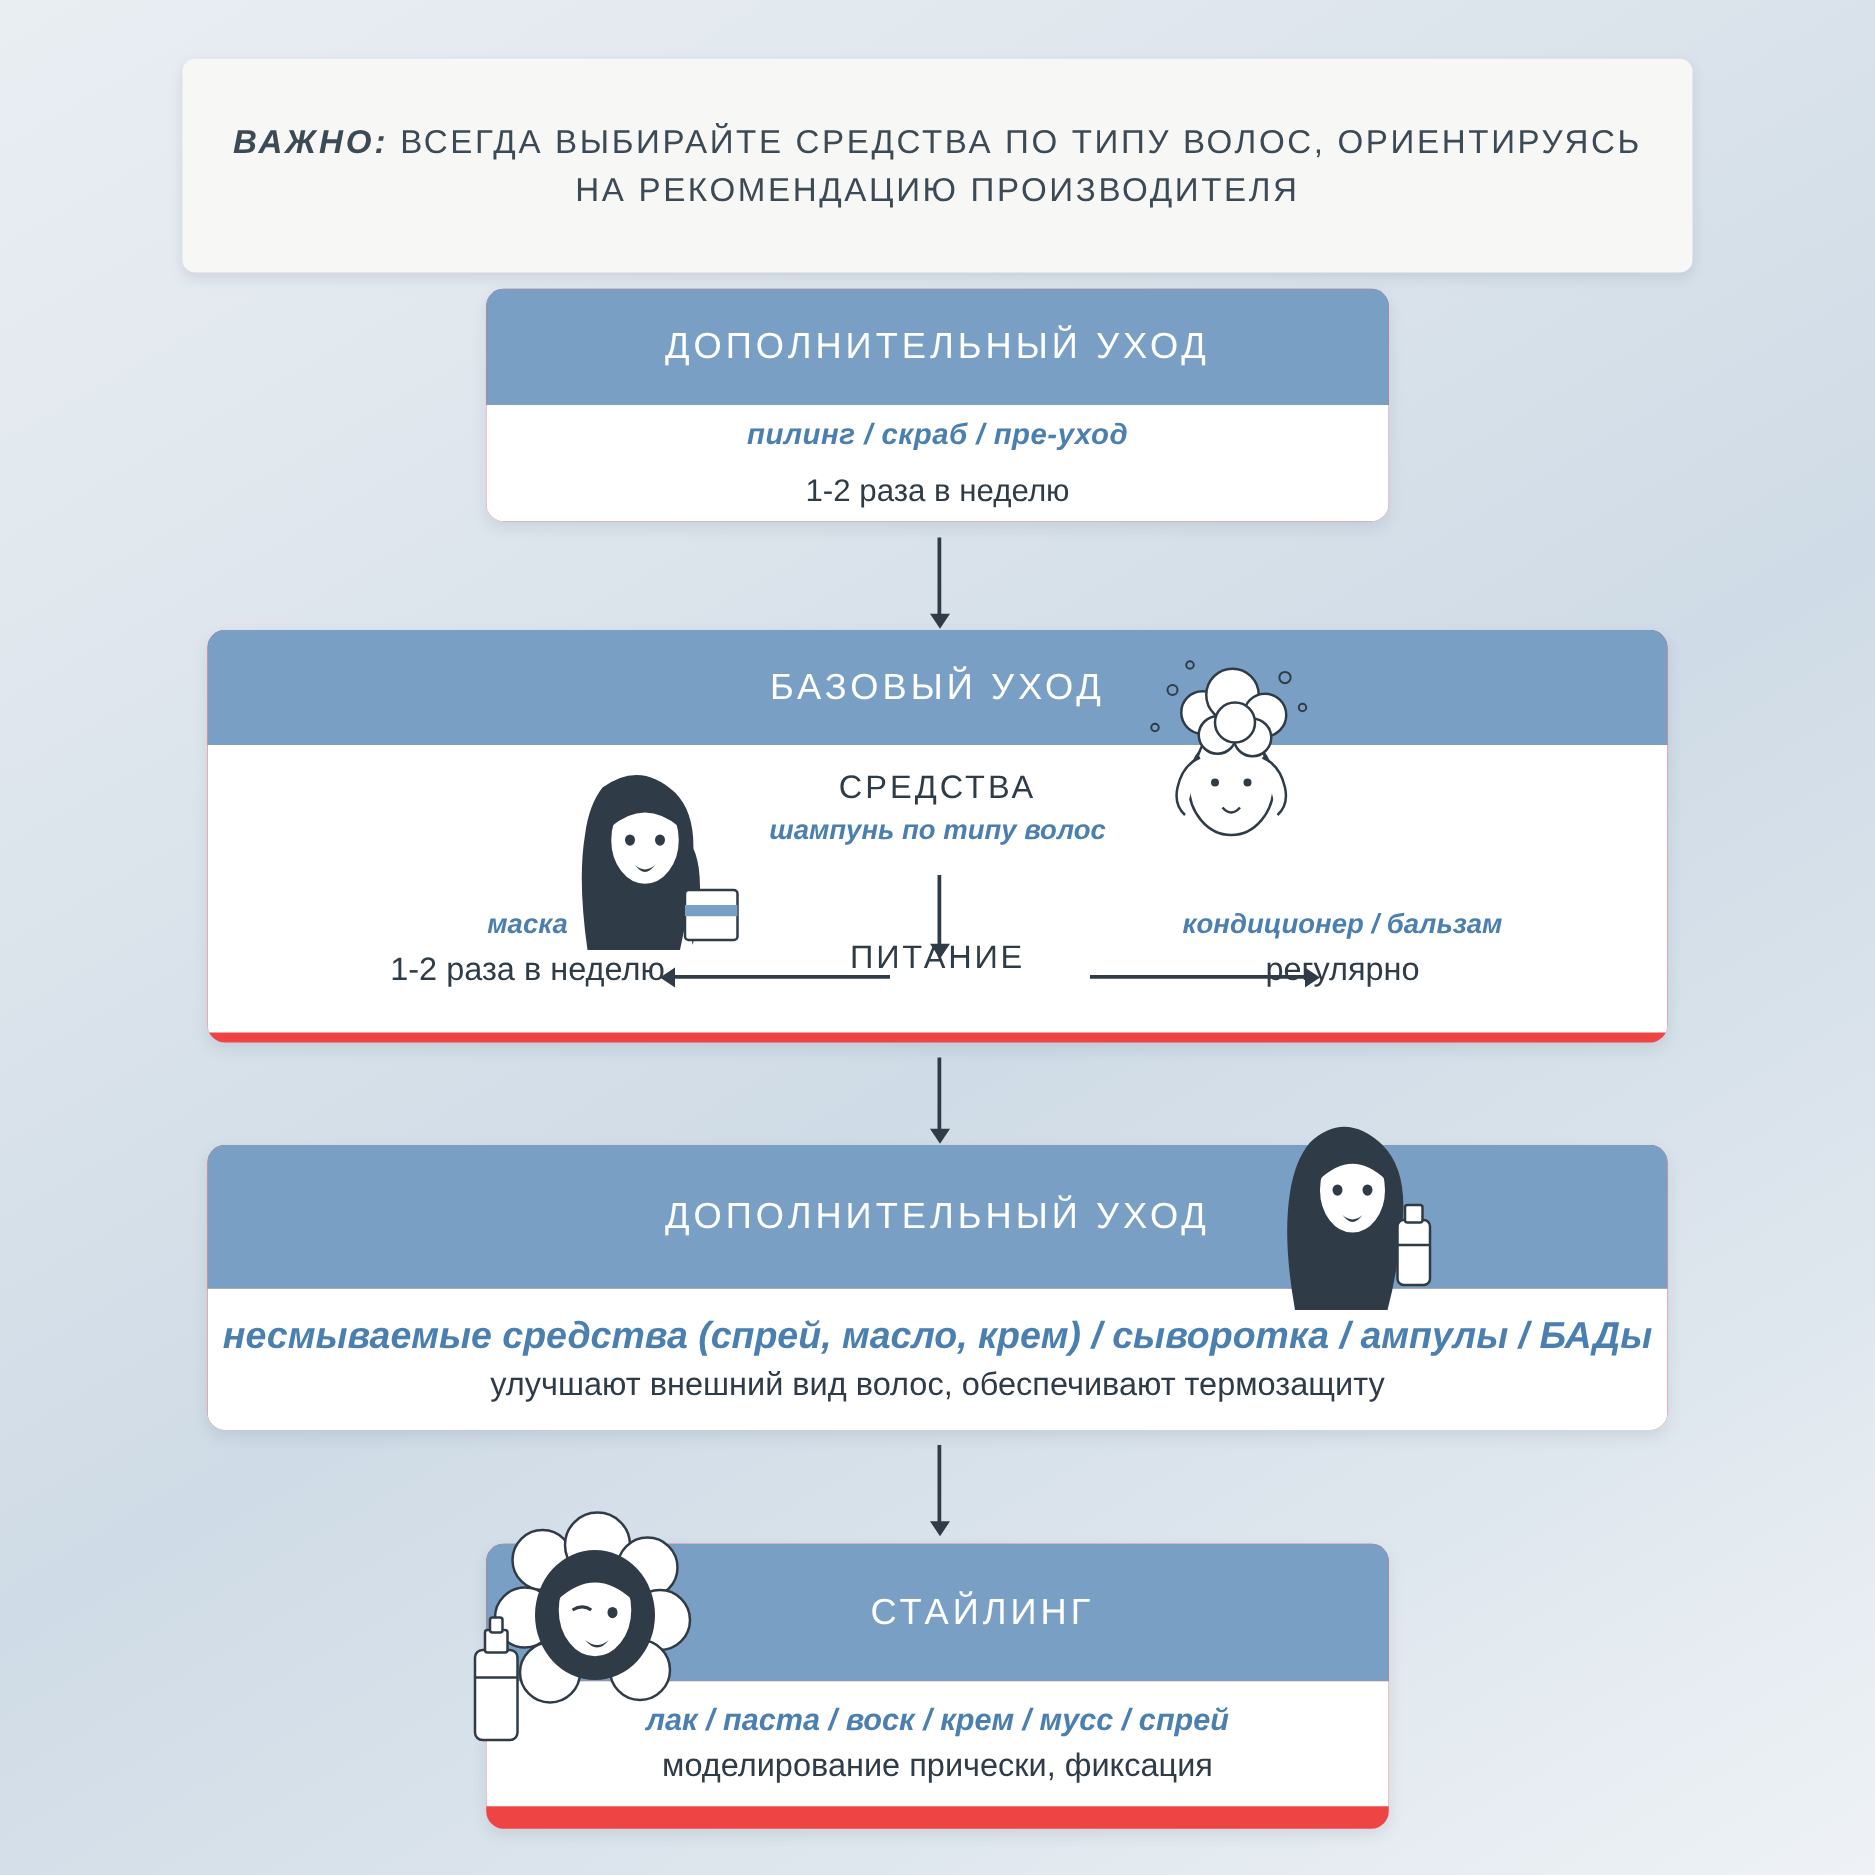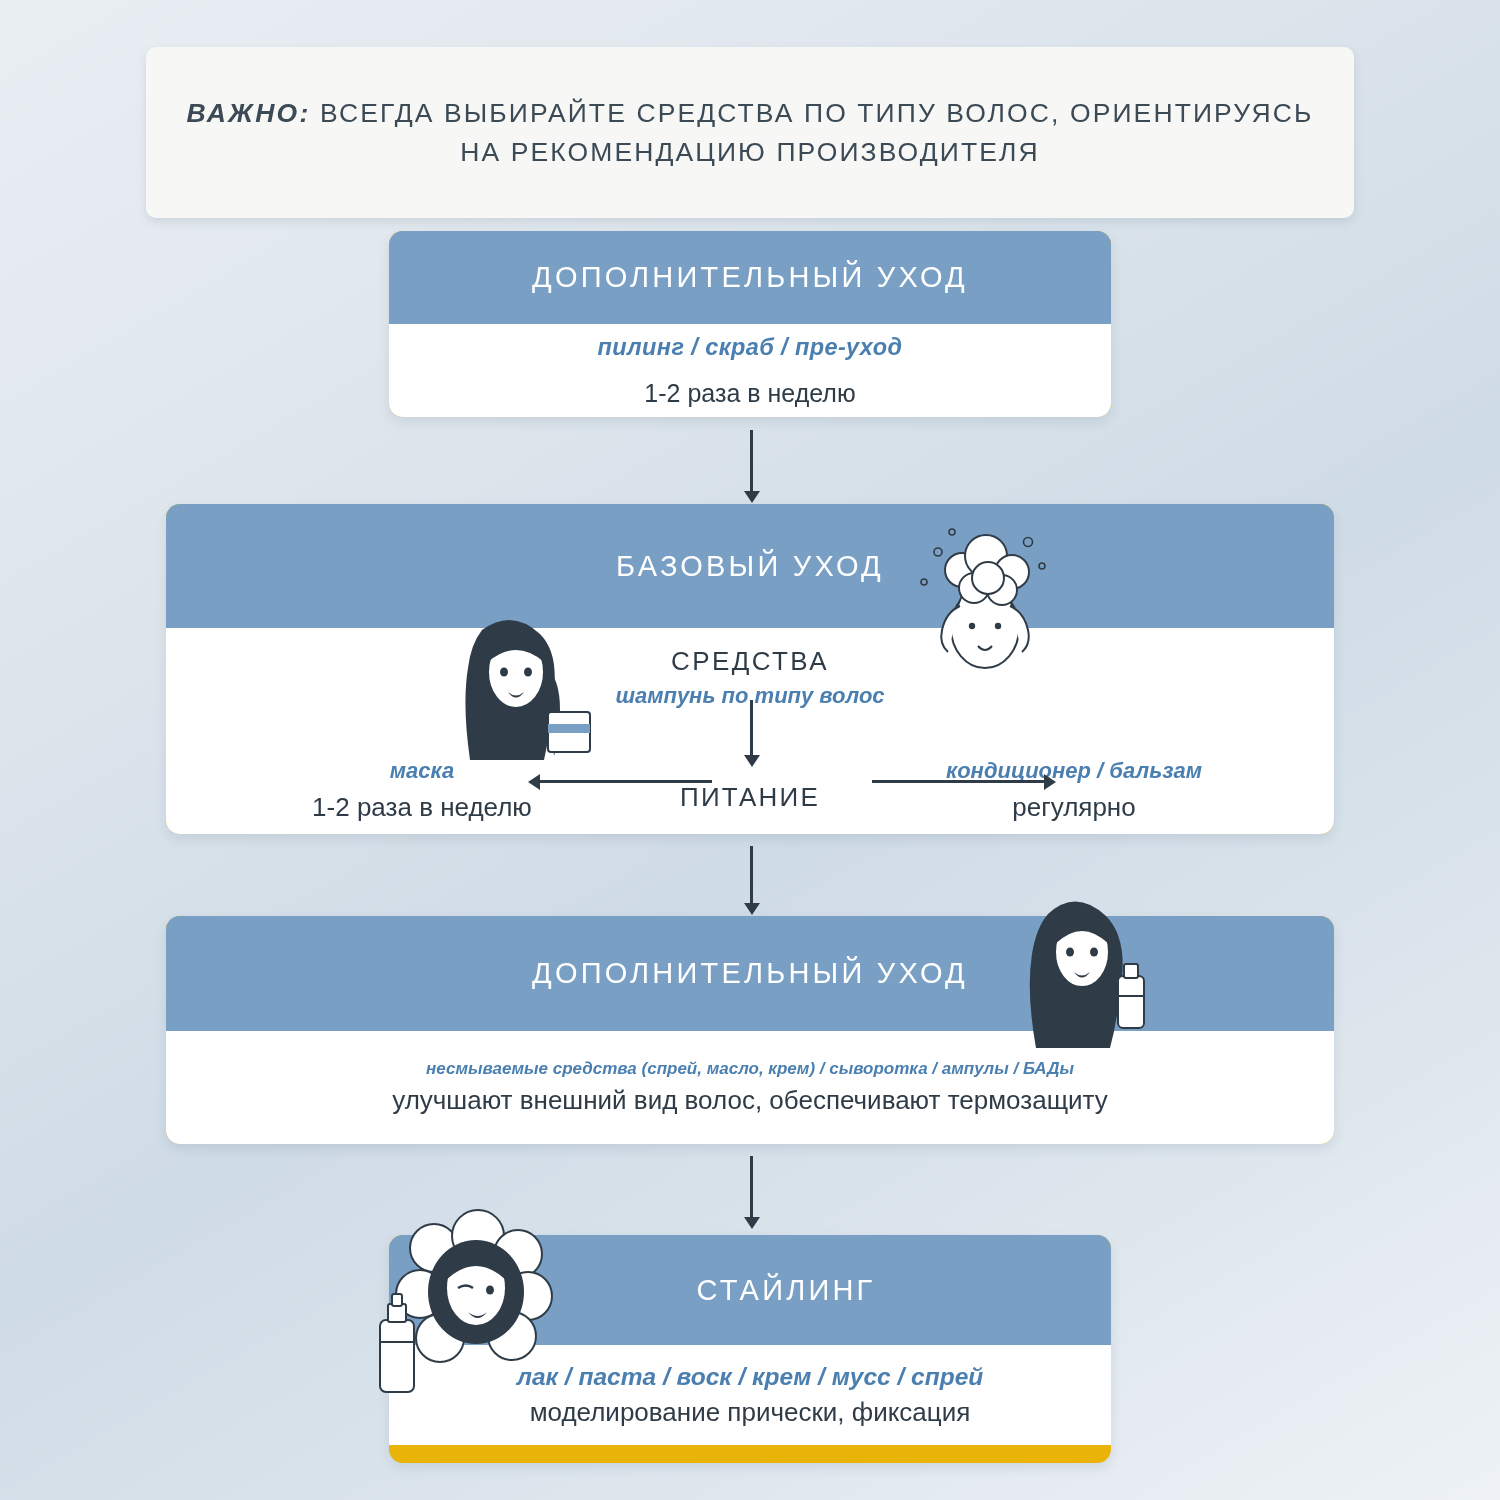--- a/index.html
+++ b/index.html
@@ -21,60 +21,60 @@
     padding:0 24px;box-sizing:border-box;
   }
   .notice-text{
     font-size:26.5px;letter-spacing:2.1px;line-height:1.45;color:#3c4a55;
     text-transform:uppercase;
   }
   .notice-text b{font-style:italic;font-weight:bold;letter-spacing:2.3px;}
 
   
   .card{position:absolute;border-radius:14px;overflow:hidden;
-        box-shadow:0 5px 12px rgba(60,80,100,.12);background:#eab308;}
+        box-shadow:0 5px 12px rgba(60,80,100,.12);background:#ef4444;}
   .card-head{
     background:#79a0c4;color:#ffffff;display:flex;align-items:center;justify-content:center;
     font-size:29px;letter-spacing:3.2px;text-transform:uppercase;
   }
   .card-body{
     background:#ffffff;display:flex;align-items:center;justify-content:center;
     flex-direction:column;text-align:center;
   }
   .blue-it{color:#4a7fb0;font-style:italic;font-weight:bold;}
   .dark{color:#2f3c47;}
 
   
   #card-extra-1{left:389px;top:231px;width:722px;height:186px;}
   #card-extra-1 .card-head{height:93px;}
   #card-extra-1 .card-body{height:93px;flex-direction:column;gap:18px;font-size:25px;}
   #card-extra-1 .blue-it{font-size:23.5px;letter-spacing:.4px;}
 
   
   #card-base{left:166px;top:504px;width:1168px;height:330px;}
-  #card-base .card-head{height:124px;font-size:29px;}
+  #card-base .card-head{height:92px;font-size:29px;}
   #card-base .card-body{height:230px;display:block;position:relative;}
 
   .base-center{position:absolute;left:0;right:0;top:18px;text-align:center;}
   .base-center .t1{font-size:26px;letter-spacing:2.4px;color:#2f3c47;}
   .base-center .t2{font-size:22px;margin-top:6px;}
 
   .nutrition{position:absolute;left:0;right:0;top:154px;text-align:center;
              font-size:26px;letter-spacing:2.2px;color:#2f3c47;}
 
   .left-col{position:absolute;left:46px;top:130px;width:420px;text-align:center;}
   .right-col{position:absolute;right:40px;top:130px;width:440px;text-align:center;}
   .col-title{font-size:22px;}
   .col-sub{font-size:26px;margin-top:8px;color:#2f3c47;}
 
   
   #card-extra-2{left:166px;top:916px;width:1168px;height:228px;}
   #card-extra-2 .card-head{height:115px;font-size:29px;}
   #card-extra-2 .card-body{height:113px;gap:6px;}
-  #card-extra-2 .blue-it{font-size:17px;}
+  #card-extra-2 .blue-it{font-size:30px;}
   #card-extra-2 .dark{font-size:26px;}
 
   
   #card-styling{left:389px;top:1235px;width:722px;height:228px;}
   #card-styling .card-head{height:110px;font-size:29px;padding-left:72px;box-sizing:border-box;}
   #card-styling .card-body{height:100px;gap:6px;}
   #card-styling .blue-it{font-size:24.5px;}
   #card-styling .dark{font-size:26px;}
 
   

